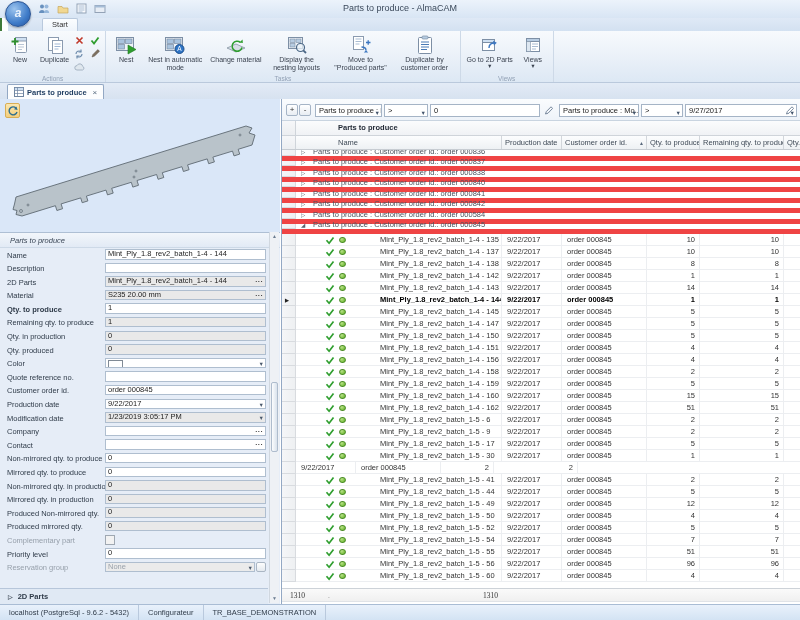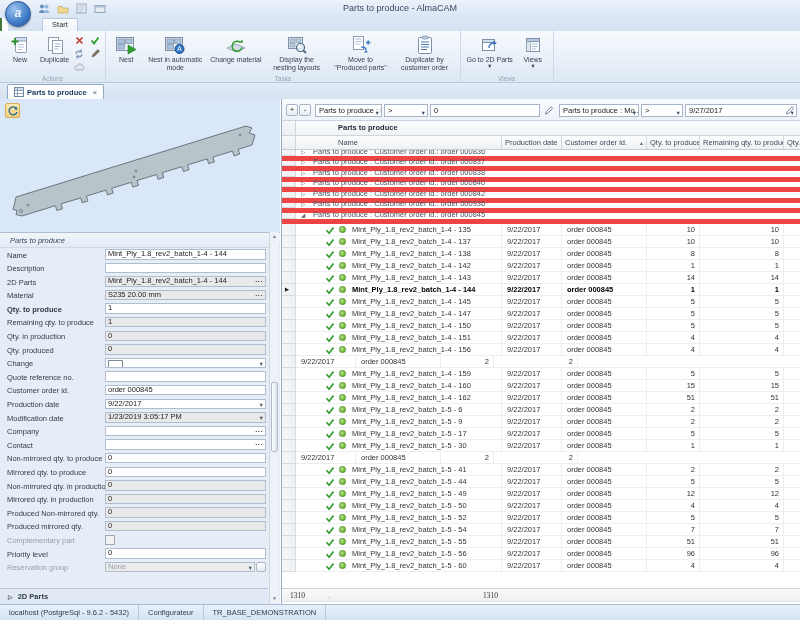--- a/index.html
+++ b/index.html
@@ -115,21 +115,21 @@
     color:#4a535e;box-sizing:border-box;}
   .grow .rh{height:100%;}
   .gexp{width:8px;margin-left:5px;font-size:5.5px;color:#5a646f;line-height:8px;}
   .gtext{margin-left:4px;white-space:nowrap;}
   .drow{height:12px;display:flex;align-items:stretch;}
   .rh{width:14px;background:linear-gradient(90deg,#f5f6f8,#eef0f2);border-right:1px solid #d8dbdf;
     border-bottom:1px solid #d8dbdf;box-sizing:border-box;position:relative;}
   .selmark{position:absolute;left:3px;top:2.5px;font-size:5px;color:#222;}
   .cell{box-sizing:border-box;border-right:1px solid #eceef1;border-bottom:1px solid #eceef1;
     line-height:11px;white-space:nowrap;overflow:hidden;}
-  .cname{width:206px;position:relative;padding-left:56px;}
+  .cname{width:206px;position:relative;padding-left:84px;}
   .cdate{width:60px;padding-left:5px;}
   .corder{width:85px;padding-left:5px;}
   .cqty{width:53px;text-align:right;padding-right:4px;}
   .crem{width:84px;text-align:right;padding-right:4px;}
   .cqip{flex:1;border-right:none;}
   .drow.sel{font-weight:bold;color:#000;}
   .rowcheck{position:absolute;left:29px;top:2px;}
   .rowdot{position:absolute;left:43px;top:2.5px;width:6.5px;height:6.5px;border-radius:50%;
     background:radial-gradient(circle at 35% 30%,#b9e08a,#7cc142 65%,#559a28);border:1px solid #4f8f2b;box-sizing:border-box;}
   #grid-footer{position:absolute;left:0;top:467px;width:519px;height:14px;box-sizing:border-box;
@@ -419,21 +419,21 @@
         </div>
         <div class="prow">
           <span class="plabel">Qty. in production</span>
           <span class="fld ro"><span>0</span></span>
         </div>
         <div class="prow">
           <span class="plabel">Qty. produced</span>
           <span class="fld ro"><span>0</span></span>
         </div>
         <div class="prow">
-          <span class="plabel">Change</span>
+          <span class="plabel">Color</span>
           <span class="fld"><span class="swatch"></span><span style="margin-left: 16px;"></span><span class="farrow">▼</span></span>
         </div>
         <div class="prow">
           <span class="plabel">Quote reference no.</span>
           <span class="fld"><span></span></span>
         </div>
         <div class="prow">
           <span class="plabel">Customer order id.</span>
           <span class="fld"><span>order 000845</span></span>
         </div>
@@ -574,26 +574,31 @@
             <span class="gtext">Parts to produce : Customer order id.: order 000838</span>
           </div>
           <div class="grow">
             <div class="rh"></div>
             <span class="gexp">▷</span>
             <span class="gtext">Parts to produce : Customer order id.: order 000840</span>
           </div>
           <div class="grow">
             <div class="rh"></div>
             <span class="gexp">▷</span>
+            <span class="gtext">Parts to produce : Customer order id.: order 000841</span>
+          </div>
+          <div class="grow">
+            <div class="rh"></div>
+            <span class="gexp">▷</span>
             <span class="gtext">Parts to produce : Customer order id.: order 000842</span>
           </div>
           <div class="grow">
             <div class="rh"></div>
             <span class="gexp">▷</span>
-            <span class="gtext">Parts to produce : Customer order id.: order 000936</span>
+            <span class="gtext">Parts to produce : Customer order id.: order 000584</span>
           </div>
           <div class="grow">
             <div class="rh"></div>
             <span class="gexp">◢</span>
             <span class="gtext">Parts to produce : Customer order id.: order 000845</span>
           </div>
           <div class="drow">
             <div class="rh"></div>
             <div class="cell cname"><span class="rowcheck">
                 <svg width="10" height="9">
@@ -733,20 +738,25 @@
                 </svg>
               </span><span class="rowdot"></span><span>Mint_Ply_1.8_rev2_batch_1-4 - 156</span></div>
             <div class="cell cdate">9/22/2017</div>
             <div class="cell corder">order 000845</div>
             <div class="cell cqty">4</div>
             <div class="cell crem">4</div>
             <div class="cell cqip"></div>
           </div>
           <div class="drow">
             <div class="rh"></div>
+            <div class="cell cname"><span class="rowcheck">
+                <svg width="10" height="9">
+                  <path d="M1.5 4.2l2.6 3 4.4-5.8" fill="none" stroke="#2f9e2f" stroke-width="1.7"></path>
+                </svg>
+              </span><span class="rowdot"></span><span>Mint_Ply_1.8_rev2_batch_1-4 - 158</span></div>
             <div class="cell cdate">9/22/2017</div>
             <div class="cell corder">order 000845</div>
             <div class="cell cqty">2</div>
             <div class="cell crem">2</div>
             <div class="cell cqip"></div>
           </div>
           <div class="drow">
             <div class="rh"></div>
             <div class="cell cname"><span class="rowcheck">
                 <svg width="10" height="9">

